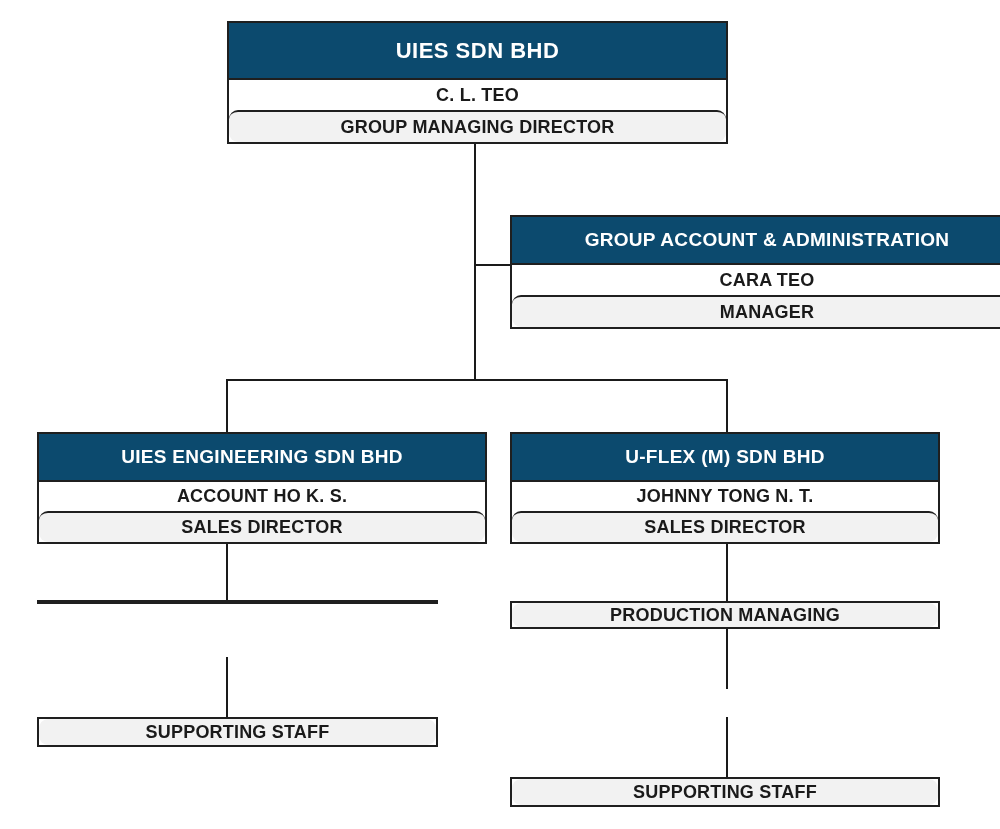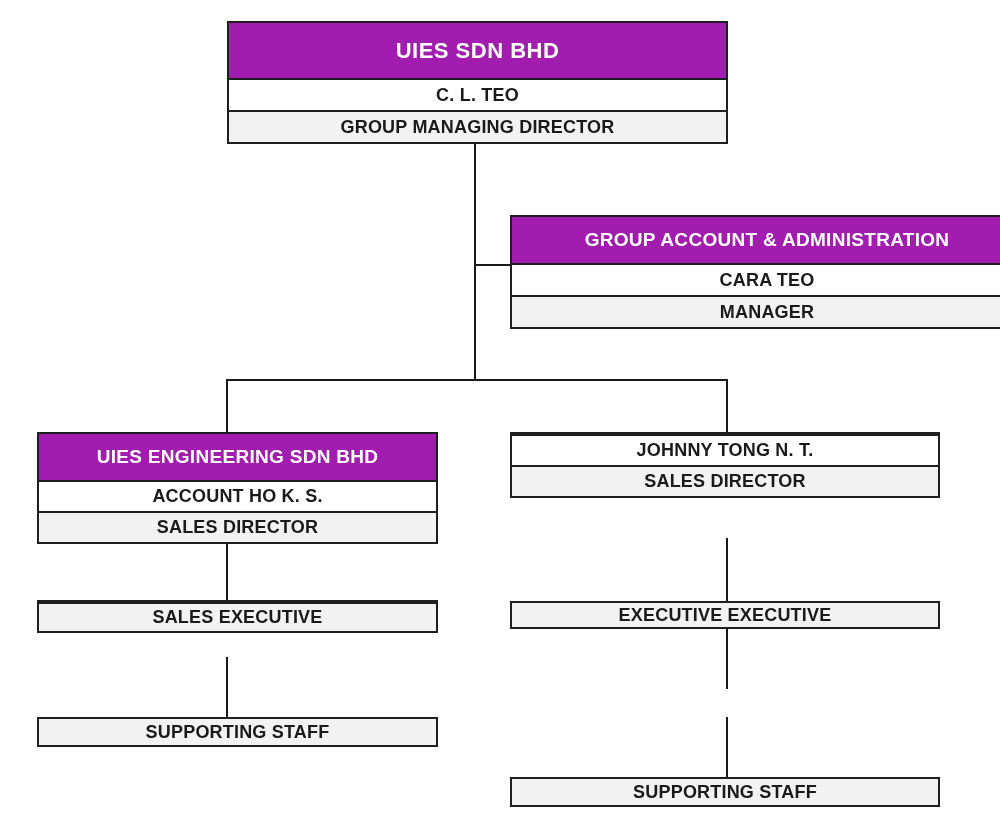--- a/index.html
+++ b/index.html
@@ -17,57 +17,57 @@
   .org-box {
     position: absolute;
     box-sizing: border-box;
     border: 2px solid #1f1f1f;
     background: #ffffff;
   }
   .box-header {
     display: flex;
     align-items: center;
     justify-content: center;
-    background: #a21caf;
+    background: #0c4a6e;
     color: #ffffff;
     font-weight: 700;
     font-size: 19px;
     letter-spacing: 0.3px;
     text-align: center;
   }
   .box-row {
     display: flex;
     align-items: center;
     justify-content: center;
     border-top: 2px solid #1f1f1f;
     font-weight: 700;
     font-size: 18px;
     color: #1a1a1a;
     letter-spacing: 0.2px;
     text-align: center;
   }
   .box-row.no-divider { border-top: none; }
   .row-white { background: #ffffff; }
-  .row-light { background: #f2f2f2; }
+  .row-light { background: #f2f2f2; border-radius: 9px; }
 
   
   .line { position: absolute; background: #1a1a1a; }
 
   
   .b-root   { left: 227px; top: 21px;  width: 501px; }
   .b-root .box-header { height: 55px; font-size: 22px; letter-spacing: 0.5px; }
   .b-root .box-row    { height: 30px; }
 
   
   .b-acct   { left: 510px; top: 215px; width: 514px; }
   .b-acct .box-header { height: 46px; }
   .b-acct .box-row    { height: 30px; }
 
   
-  .b-eng    { left: 37px;  top: 432px; width: 401px; }
+  .b-eng    { left: 37px;  top: 432px; width: 450px; }
   .b-eng .box-header  { height: 46px; }
   .b-eng .box-row     { height: 29px; }
 
   
   .b-uflex  { left: 510px; top: 432px; width: 430px; }
   .b-uflex .box-header { height: 46px; }
   .b-uflex .box-row    { height: 29px; }
 
   
   .b-hermie { left: 37px;  top: 600px; width: 401px; }
@@ -121,34 +121,34 @@
     <div class="box-row row-light">MANAGER</div>
   </div>
 
   <div class="org-box b-eng">
     <div class="box-header">UIES ENGINEERING SDN BHD</div>
     <div class="box-row row-white">ACCOUNT HO K. S.</div>
     <div class="box-row row-light">SALES DIRECTOR</div>
   </div>
 
   <div class="org-box b-uflex">
+    <div class="box-header">U-FLEX (M) SDN BHD</div>
     <div class="box-row row-white">JOHNNY TONG N. T.</div>
     <div class="box-row row-light">SALES DIRECTOR</div>
   </div>
 
   <div class="org-box b-hermie">
-    <div class="box-row row-light">SALES EXECUTIVE</div>
   </div>
 
   <div class="org-box b-supp-l">
     <div class="box-row row-light no-divider">SUPPORTING STAFF</div>
   </div>
 
   <div class="org-box b-prod">
-    <div class="box-row row-light no-divider">EXECUTIVE EXECUTIVE</div>
+    <div class="box-row row-light no-divider">PRODUCTION MANAGING</div>
   </div>
 
 
   <div class="org-box b-supp-r">
     <div class="box-row row-light no-divider">SUPPORTING STAFF</div>
   </div>
 
 </div>
 
 </body></html>

